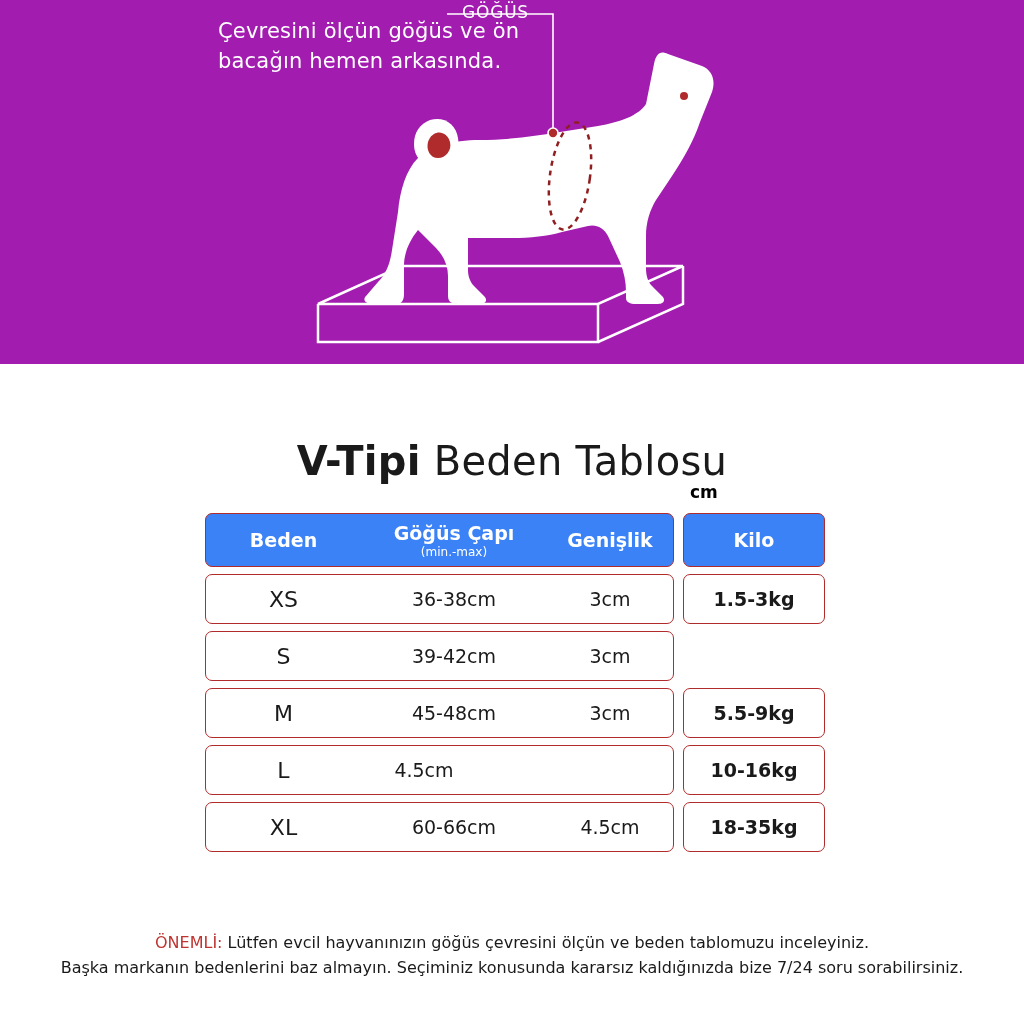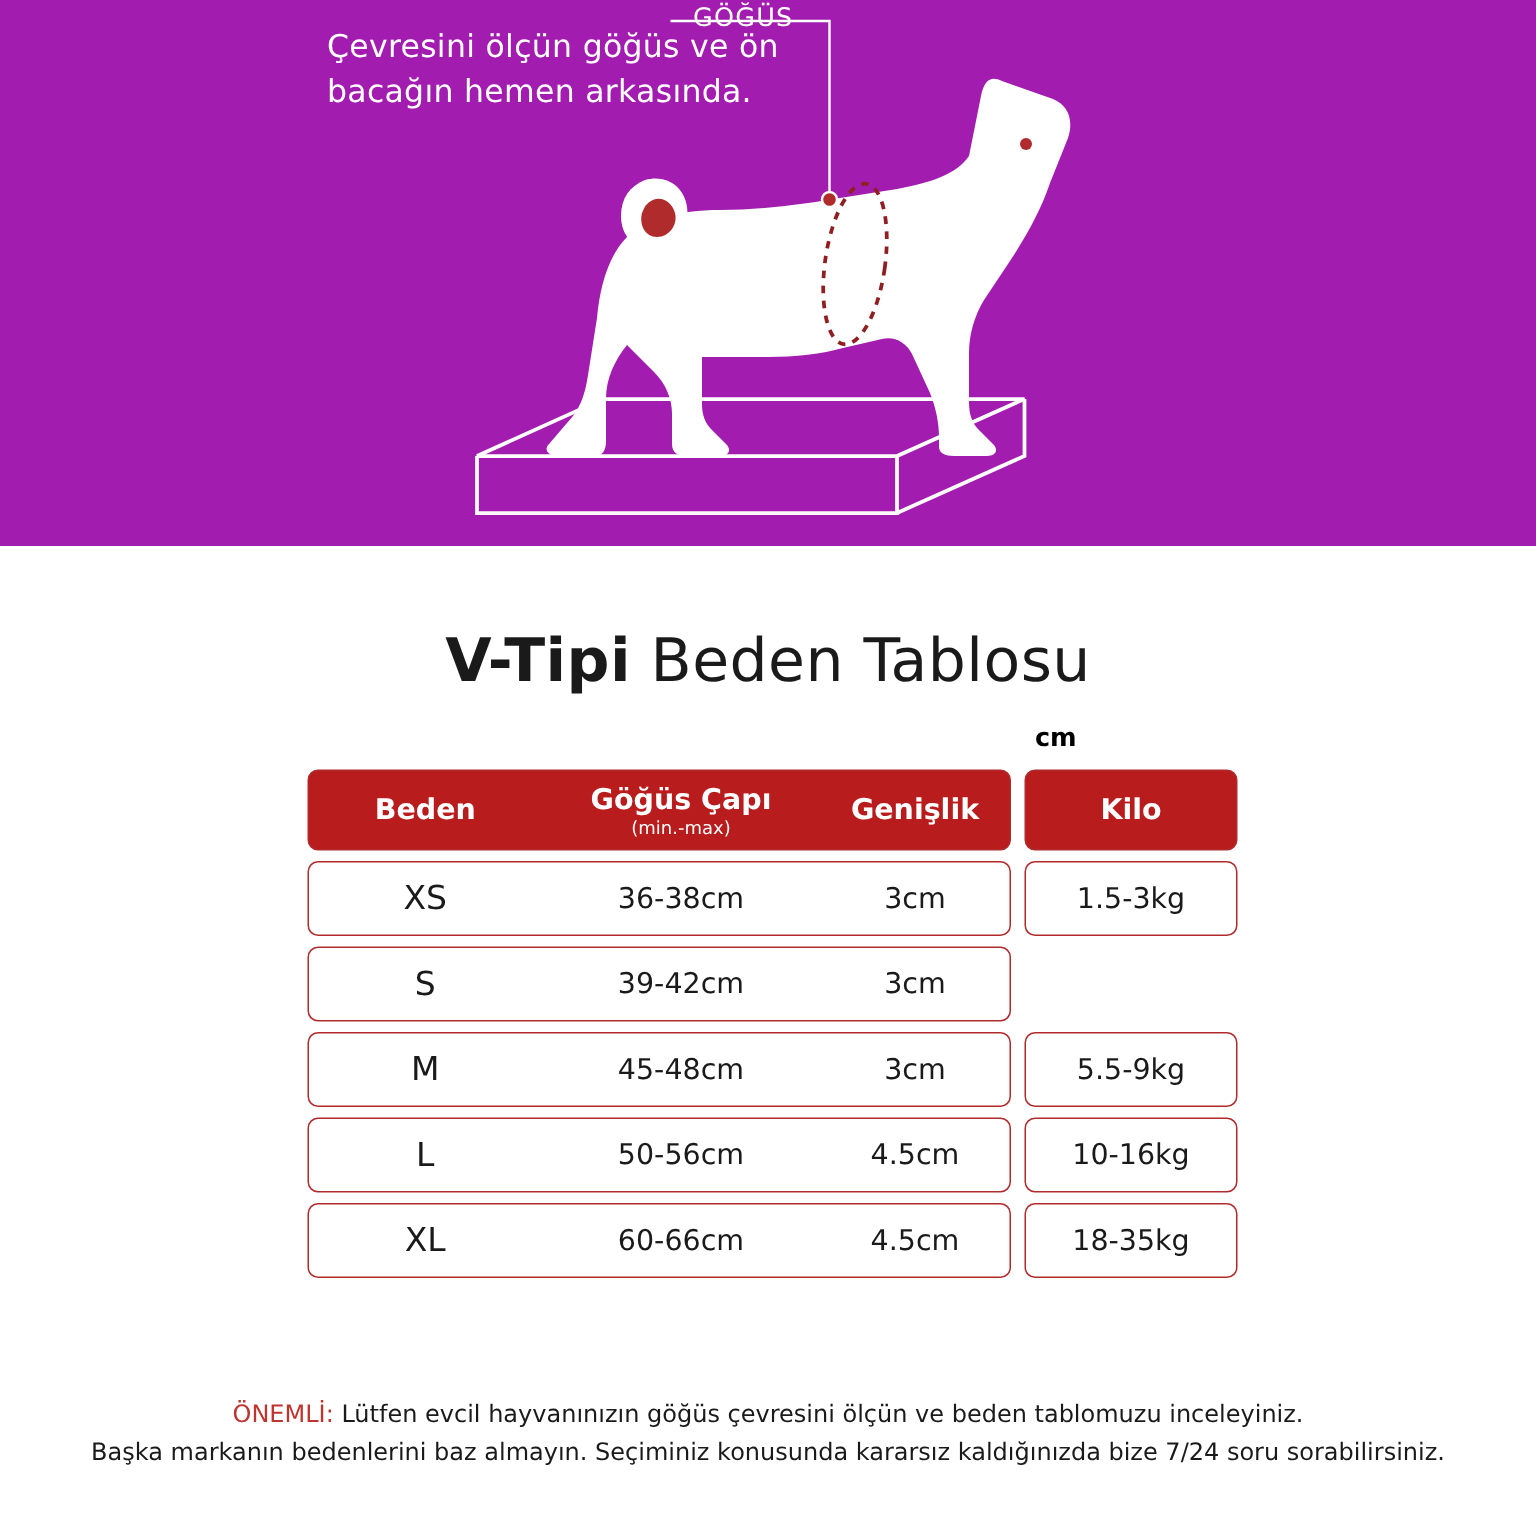--- a/index.html
+++ b/index.html
@@ -52,21 +52,21 @@
     color: #ffffff;
     font-size: 17px;
     letter-spacing: 0.8px;
     font-family: "DejaVu Sans", sans-serif;
   }
 
   
   .title-wrap {
     position: absolute;
     left: 0;
-    top: 418px;
+    top: 438px;
     width: 1024px;
     text-align: center;
   }
   .title {
     font-size: 40px;
     color: #1a1a1a;
     font-family: "DejaVu Sans", sans-serif;
     letter-spacing: 0.3px;
   }
   .title .bold {
@@ -114,38 +114,38 @@
     border: 1px solid #b02b2c;
     border-radius: 7px;
     box-sizing: border-box;
     display: flex;
     align-items: center;
     justify-content: center;
     overflow: hidden;
   }
   .head .group-main,
   .head .group-weight {
-    background: #b91c1c;
+    background: #3b82f6;
     border-color: #b02b2c;
   }
   .cell {
     display: flex;
     align-items: center;
     justify-content: center;
     flex-direction: column;
     height: 48px;
     font-size: 19px;
     color: #1a1a1a;
     font-family: "DejaVu Sans", sans-serif;
     box-sizing: border-box;
   }
   .c-beden { flex: 0 0 155px; }
   .c-gogus { flex: 0 0 186px; }
   .c-genislik { flex: 0 0 126px; }
-  .c-kilo { width: 100%; }
+  .c-kilo { width: 100%; font-weight: bold; }
 
   .head .cell {
     color: #ffffff;
     font-weight: bold;
     font-size: 19px;
     height: 52px;
   }
   .head .sub {
     font-weight: normal;
     font-size: 12px;
@@ -281,21 +281,20 @@
         <div class="cell c-genislik">3cm</div>
       </div>
       <div class="group-weight">
         <div class="cell c-kilo">5.5-9kg</div>
       </div>
     </div>
 
     <div class="row body">
       <div class="group-main">
         <div class="cell c-beden">L</div>
-        <div class="cell c-gogus">50-56cm</div>
         <div class="cell c-genislik">4.5cm</div>
       </div>
       <div class="group-weight">
         <div class="cell c-kilo">10-16kg</div>
       </div>
     </div>
 
     <div class="row body">
       <div class="group-main">
         <div class="cell c-beden">XL</div>

